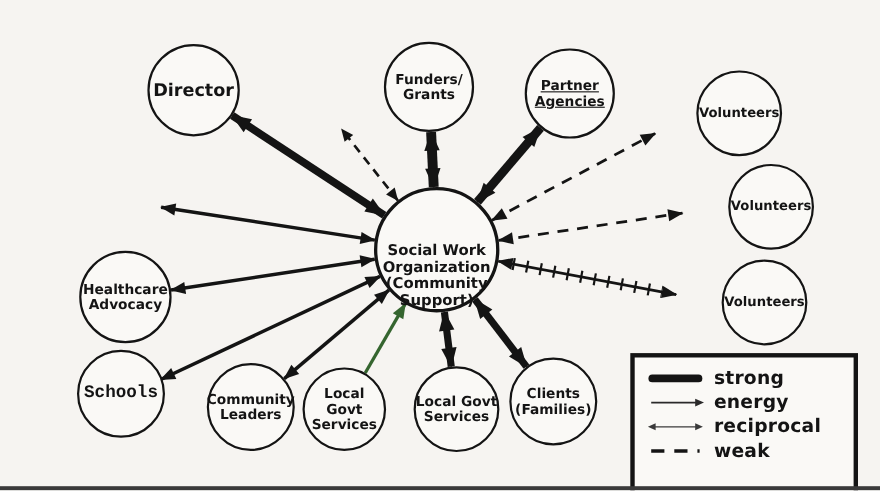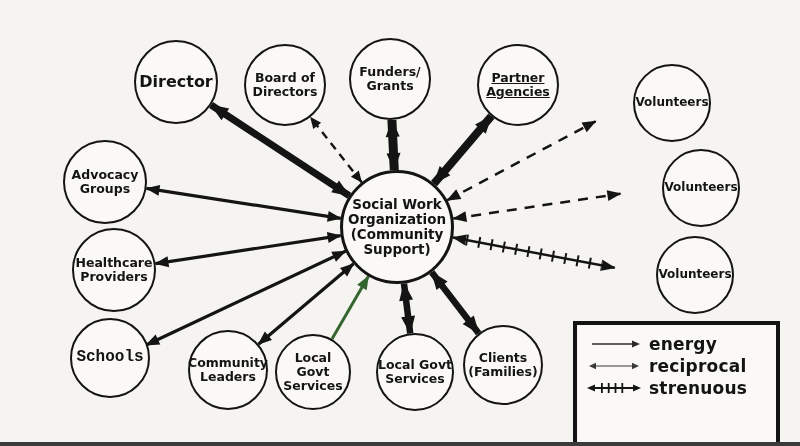--- a/index.html
+++ b/index.html
@@ -70,48 +70,40 @@
     <line x1="340.6" y1="235.6" x2="155.5" y2="263.7" stroke="#141414" stroke-width="3.2" marker-start="url(#ah-md)" marker-end="url(#ah-md)"></line>
     <line x1="345.4" y1="251.3" x2="146.2" y2="345.0" stroke="#141414" stroke-width="3.2" marker-start="url(#ah-md)" marker-end="url(#ah-md)"></line>
     <line x1="353.5" y1="263.8" x2="258.5" y2="344.2" stroke="#141414" stroke-width="3.2" marker-start="url(#ah-md)" marker-end="url(#ah-md)"></line>
 
     <line x1="332.0" y1="339.1" x2="368.4" y2="276.3" stroke="#35652f" stroke-width="3" marker-end="url(#ah-green)"></line>
   </svg>
 
   <div class="node n-lg" style="left:134px;top:40px;width:84px;height:84px;">
     <span>Director</span>
   </div>
-  <div class="node n-md" style="left:244px;top:44px;width:82px;height:82px;">
-    <span>Board of
-Directors</span>
-  </div>
   <div class="node n-md" style="left:349px;top:38px;width:82px;height:82px;">
     <span>Funders/
 Grants</span>
   </div>
   <div class="node n-md" style="left:477px;top:44px;width:82px;height:82px;text-decoration:underline;">
     <span>Partner
 Agencies</span>
   </div>
   <div class="node n-sm" style="left:591px;top:64px;width:78px;height:78px;">
     <span>Volunteers</span>
   </div>
   <div class="node n-sm" style="left:620px;top:149px;width:78px;height:78px;">
     <span>Volunteers</span>
   </div>
   <div class="node n-sm" style="left:614px;top:236px;width:78px;height:78px;">
     <span>Volunteers</span>
   </div>
-  <div class="node n-md" style="left:63px;top:140px;width:84px;height:84px;">
-    <span>Advocacy
-Groups</span>
-  </div>
   <div class="node n-md" style="left:72px;top:228px;width:84px;height:84px;">
     <span>Healthcare
-Providers</span>
+Advocacy</span>
   </div>
   <div class="node n-lg" style="left:70px;top:318px;width:80px;height:80px;font-family:Liberation Mono, monospace;">
     <span>Schools</span>
   </div>
   <div class="node n-md" style="left:188px;top:330px;width:80px;height:80px;align-items:center;">
     <span>Community
 Leaders</span>
   </div>
   <div class="node n-md" style="left:275px;top:334px;width:76px;height:76px;">
     <span>Local Govt
@@ -119,48 +111,51 @@
   </div>
   <div class="node n-md" style="left:376px;top:333px;width:78px;height:78px;">
     <span>Local Govt
 Services</span>
   </div>
   <div class="node n-md" style="left:463px;top:325px;width:80px;height:80px;">
     <span>Clients
 (Families)</span>
   </div>
 
-  <div class="node center-node" style="left:340px;top:170px;width:114px;height:114px;">
+  <div class="node center-node" style="left:340px;top:170px;width:114px;height:114px;align-items:flex-end;">
     <span>Social Work
 Organization
 (Community
 Support)</span>
   </div>
 
   <div class="legend">
+    <div class="legend-row">
+      <svg width="62" height="18" viewBox="0 0 62 18">
+        <line x1="6" y1="9" x2="48" y2="9" stroke="#141414" stroke-width="7" stroke-linecap="round"></line>
+      </svg>
+      <span class="legend-label">strong</span>
+    </div>
     <div class="legend-row">
       <svg width="62" height="18" viewBox="0 0 62 18">
         <line x1="5" y1="9" x2="46" y2="9" stroke="#2a2a2a" stroke-width="1.7"></line>
         <path d="M45,5.4 L53,9 L45,12.6 z" fill="#2a2a2a"></path>
       </svg>
       <span class="legend-label">energy</span>
     </div>
     <div class="legend-row">
       <svg width="62" height="18" viewBox="0 0 62 18">
         <line x1="8" y1="9" x2="46" y2="9" stroke="#3a3a3a" stroke-width="1.2"></line>
         <path d="M45,5.8 L52,9 L45,12.2 z" fill="#3a3a3a"></path>
         <path d="M9,5.8 L2,9 L9,12.2 z" fill="#3a3a3a"></path>
       </svg>
       <span class="legend-label">reciprocal</span>
     </div>
     <div class="legend-row">
       <svg width="62" height="18" viewBox="0 0 62 18">
-        <line x1="7" y1="9" x2="47" y2="9" stroke="#141414" stroke-width="2"></line>
-        <line x1="14" y1="9" x2="40" y2="9" stroke="#141414" stroke-width="10" stroke-dasharray="1.8 5" stroke-linecap="butt"></line>
-        <path d="M46,5.4 L54,9 L46,12.6 z" fill="#141414"></path>
-        <path d="M8,5.4 L0,9 L8,12.6 z" fill="#141414"></path>
+        <line x1="5" y1="9" x2="49" y2="9" stroke="#141414" stroke-width="3.4" stroke-dasharray="12 9"></line>
       </svg>
-      <span class="legend-label">strenuous</span>
+      <span class="legend-label">weak</span>
     </div>
   </div>
 
   <div class="bottom-edge"></div>
 </div>
 
 </body></html>

